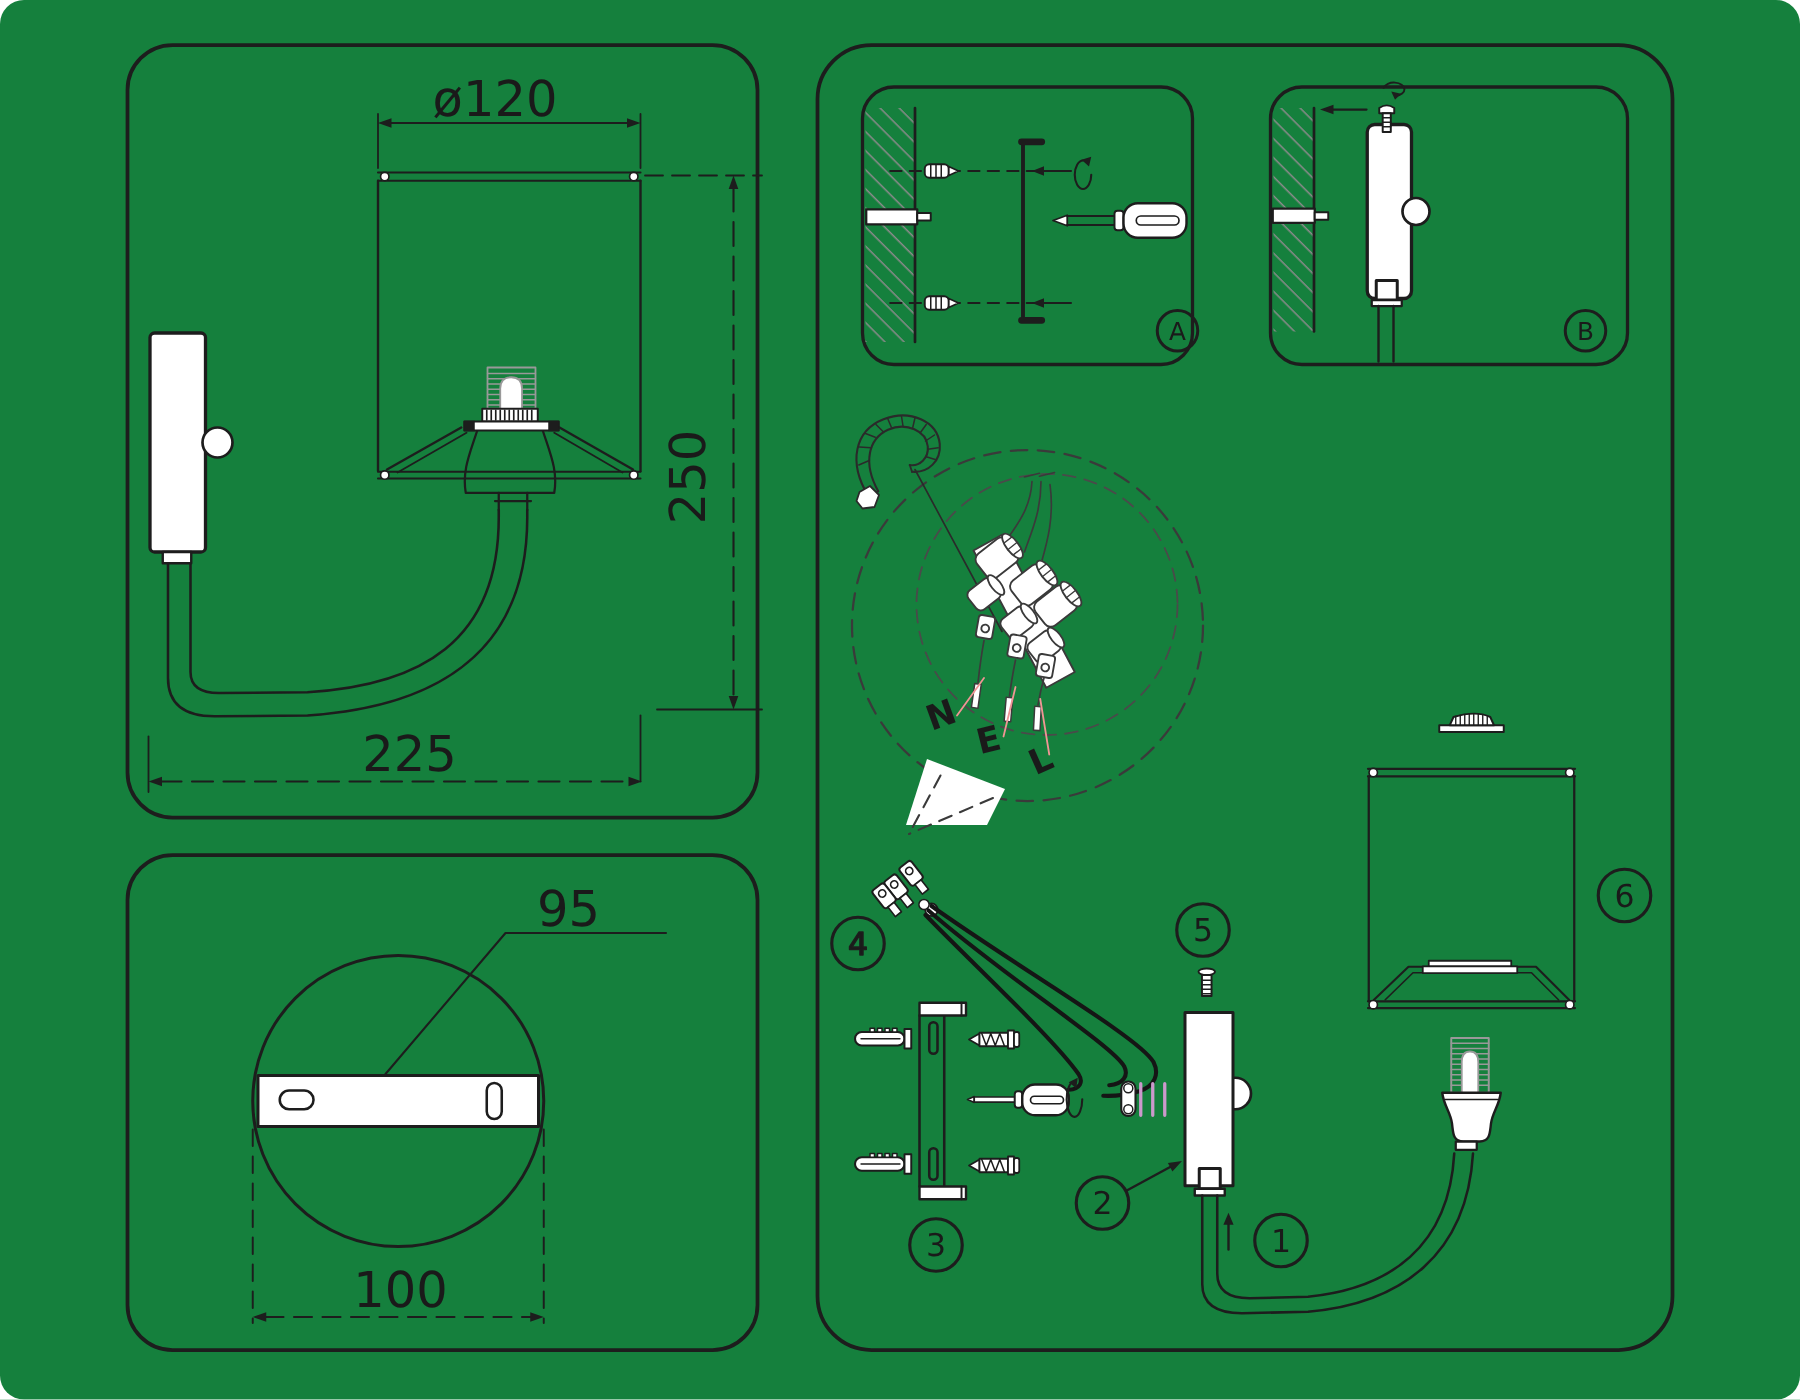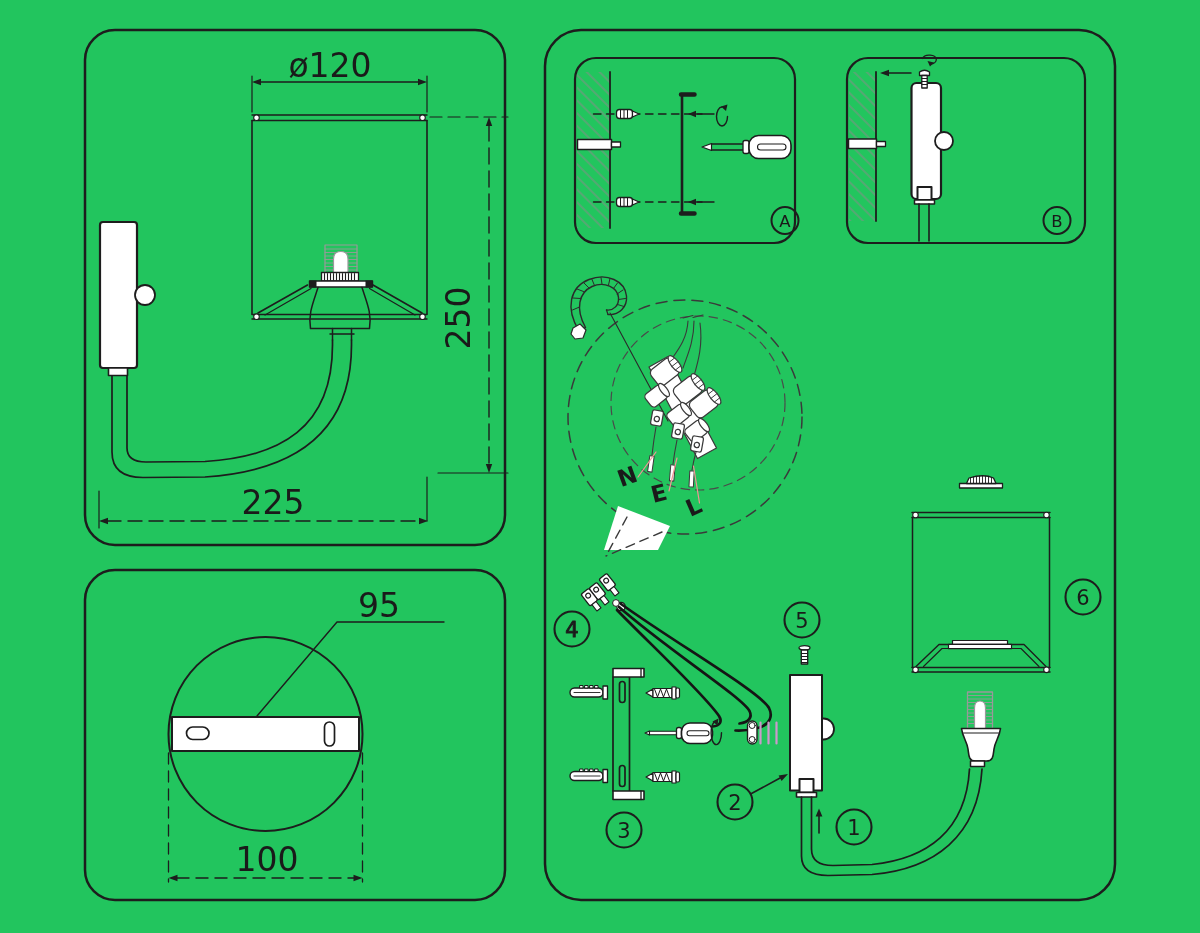--- a/index.html
+++ b/index.html
@@ -1,16 +1,16 @@
 <!DOCTYPE html>
 <html><head>
 <meta charset="utf-8">
 <style>
   html,body{margin:0;padding:0;background:#fff;}
-  #stage{width:1200px;height:933px;position:relative;background:#22c55e;}
+  #stage{width:1200px;height:933px;position:relative;background:#15803d;border-radius:16px;}
   svg{display:block;}
   text{font-family:"DejaVu Sans",sans-serif;fill:#1a1a1a;}
 </style>
 </head>
 <body>
 
 <div id="stage">
 <svg width="1200" height="933" viewBox="0 0 1200 933" fill="none" stroke-linecap="round" stroke-linejoin="round">
 <defs>
   <pattern id="hatch" width="9" height="9" patternUnits="userSpaceOnUse" patternTransform="rotate(-45)">

